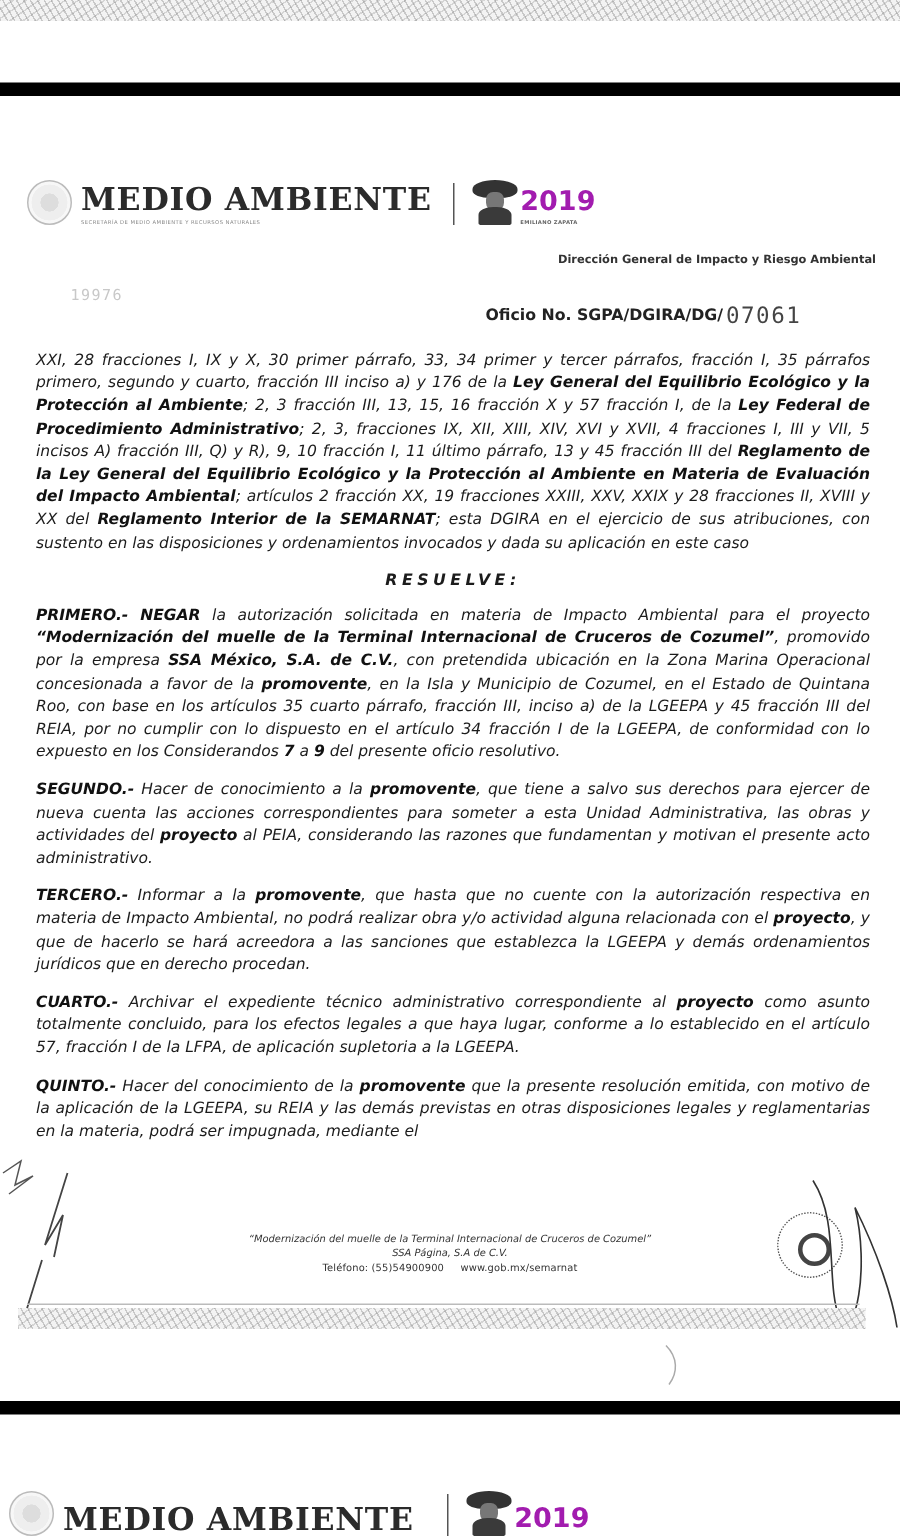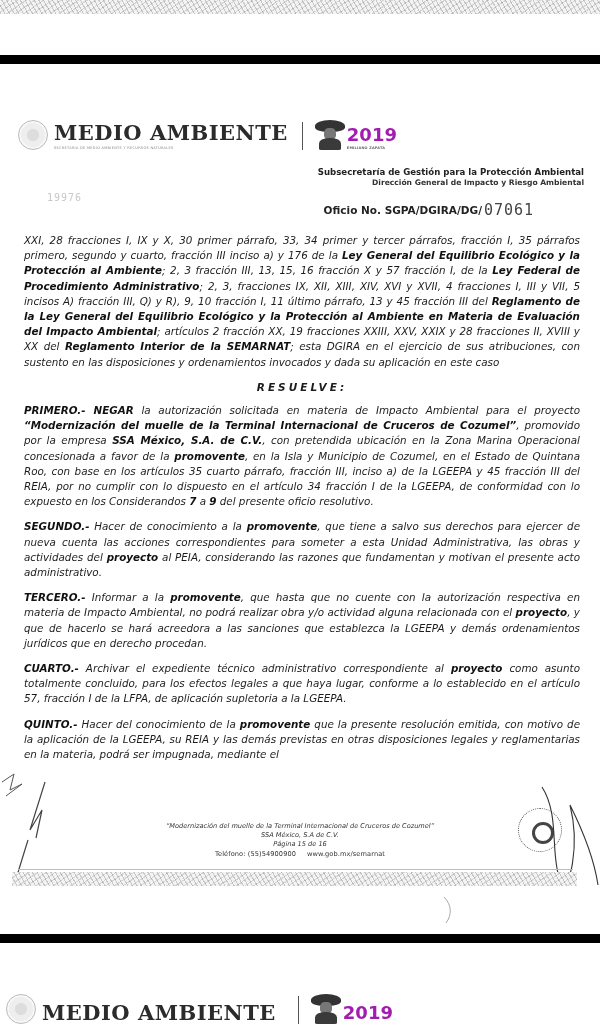--- a/index.html
+++ b/index.html
@@ -74,21 +74,20 @@
       <div class="face"></div>
       <div class="body"></div>
   </div>
   <div class="year-block">
     <div class="year">2019</div>
     <div class="year-sub">EMILIANO ZAPATA</div>
   </div>
 </div>
 
 <div class="dept" style="top:167px;">
-  <div class="dept-1">Subsecretaría de Gestión para la Protección Ambiental</div>
   <div class="dept-2">Dirección General de Impacto y Riesgo Ambiental</div>
 </div>
 
 <div class="stamp-faint">19976</div>
 <div class="oficio" style="right:118px;">Oficio No. SGPA/DGIRA/DG/</div>
 <div class="oficio-num">07061</div>
 
 <div class="body-text" style="top:233px;font-style:italic;">
   <p class="para"><span>XXI, 28 fracciones I, IX y X, 30 primer párrafo, 33, 34 primer y tercer párrafos, fracción I, 35 párrafos primero, segundo y cuarto, fracción III inciso a) y 176 de la </span><b>Ley General del Equilibrio Ecológico y la Protección al Ambiente</b><span>; 2, 3 fracción III, 13, 15, 16 fracción X y 57 fracción I, de la </span><b>Ley Federal de Procedimiento Administrativo</b><span>; 2, 3, fracciones IX, XII, XIII, XIV, XVI y XVII, 4 fracciones I, III y VII, 5 incisos A) fracción III, Q) y R), 9, 10 fracción I, 11 último párrafo, 13 y 45 fracción III del </span><b>Reglamento de la Ley General del Equilibrio Ecológico y la Protección al Ambiente en Materia de Evaluación del Impacto Ambiental</b><span>; artículos 2 fracción XX, 19 fracciones XXIII, XXV, XXIX y 28 fracciones II, XVIII y XX del </span><b>Reglamento Interior de la SEMARNAT</b><span>; esta DGIRA en el ejercicio de sus atribuciones, con sustento en las disposiciones y ordenamientos invocados y dada su aplicación en este caso</span></p>
   <div class="resuelve">RESUELVE:</div>
@@ -103,22 +102,21 @@
   <path d="M2 12 L14 4 L10 20 L22 14 L6 26" fill="none" stroke="#555" stroke-width="1"></path>
   <path d="M45 12 L30 60 L42 40 L36 68 M28 70 L15 112" fill="none" stroke="#444" stroke-width="1.2"></path>
 </svg>
 <div class="gear-seal" style="left:518px; top:808px;"></div>
 <svg class="rubric" style="left:540px; top:785px;" width="60" height="110" viewBox="0 0 60 110">
   <path d="M2 2 C20 30 10 70 20 95 C30 110 40 60 30 20 C45 50 55 80 58 100" fill="none" stroke="#333" stroke-width="1.1"></path>
 </svg>
 
 <div class="footer" style="top:822px;">
   <div class="f-title">“Modernización del muelle de la Terminal Internacional de Cruceros de Cozumel”</div>
-  <div class="f-title">SSA México, S.A de C.V.</div>
-  <div class="f-title">Página 15 de 16</div>
+  <div class="f-title">SSA Página, S.A de C.V.</div>
   <div class="f-addr" style="white-space:pre;">Teléfono: (55)54900900     www.gob.mx/semarnat</div>
 </div>
 <div class="footer-rule" style="top:869px;"></div>
 <div class="pattern-band" style="top:872px; width:565px; left:12px;"></div>
 <svg class="rubric" style="left:440px; top:895px;" width="20" height="30" viewBox="0 0 20 30">
   <path d="M4 2 C12 10 12 20 6 28" fill="none" stroke="#aaa" stroke-width="1"></path>
 </svg>
 
 <div class="black-bar" style="top:934px;"></div>
 

